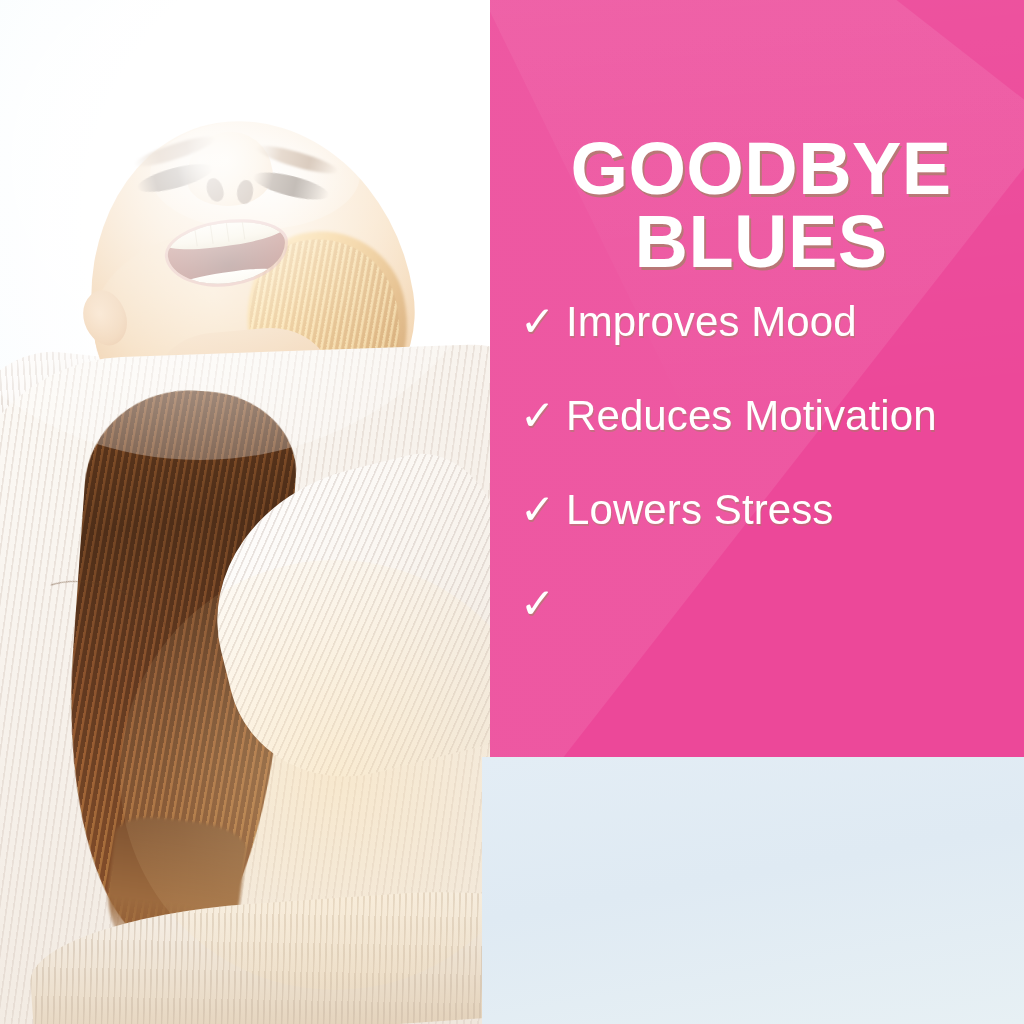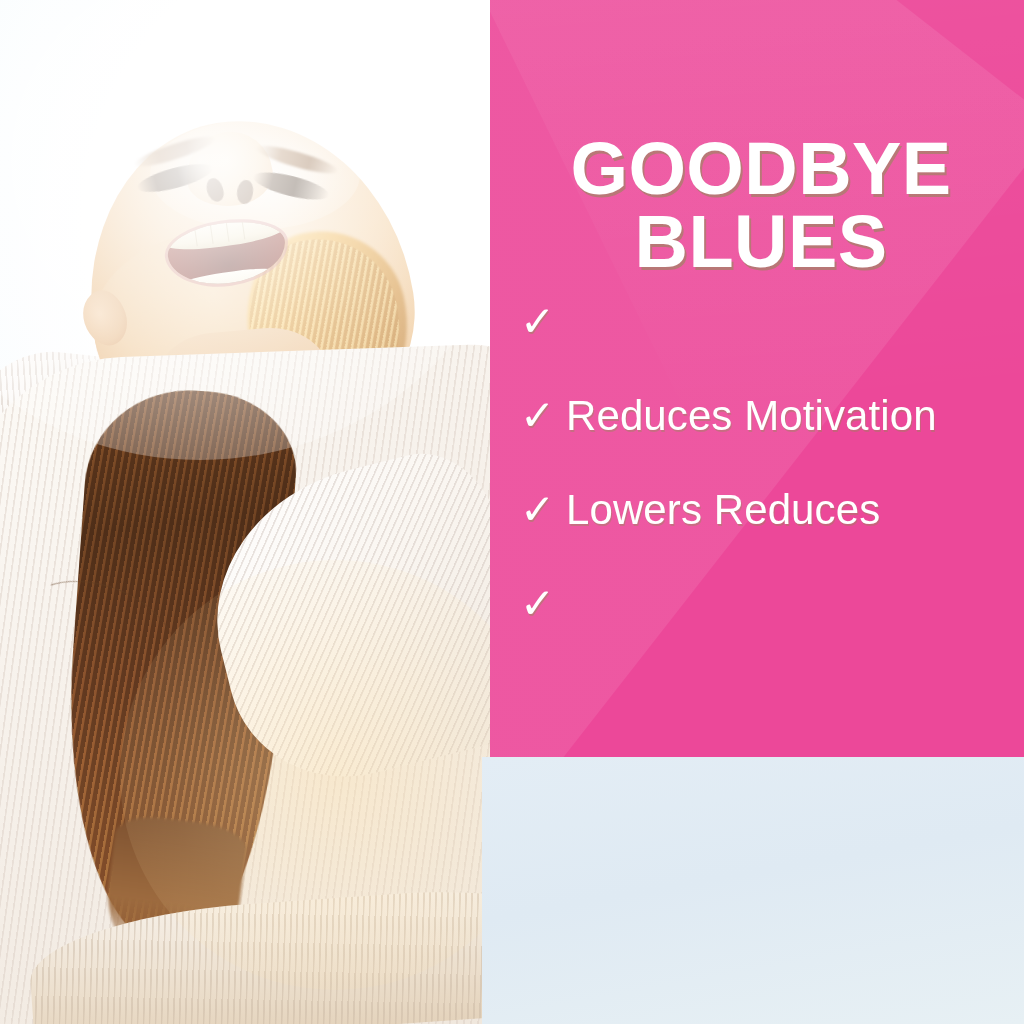--- a/index.html
+++ b/index.html
@@ -485,28 +485,29 @@
 
     <div class="panel-inner">
       <h1 class="title">
         <span class="l1">GOODBYE</span>
         <span class="l2">BLUES</span>
       </h1>
 
       <ul class="bullets" style="list-style:none;margin:0;padding:0;">
         <li class="bullet">
           <span class="check">✓</span>
+          <span class="btext">Improves Mood</span>
         </li>
         <li class="bullet">
           <span class="check">✓</span>
           <span class="btext">Reduces Motivation</span>
         </li>
         <li class="bullet">
           <span class="check">✓</span>
-          <span class="btext">Lowers Reduces</span>
+          <span class="btext">Lowers Stress</span>
         </li>
         <li class="bullet">
           <span class="check">✓</span>
         </li>
       </ul>
     </div>
   </div>
 
 </div>
 

